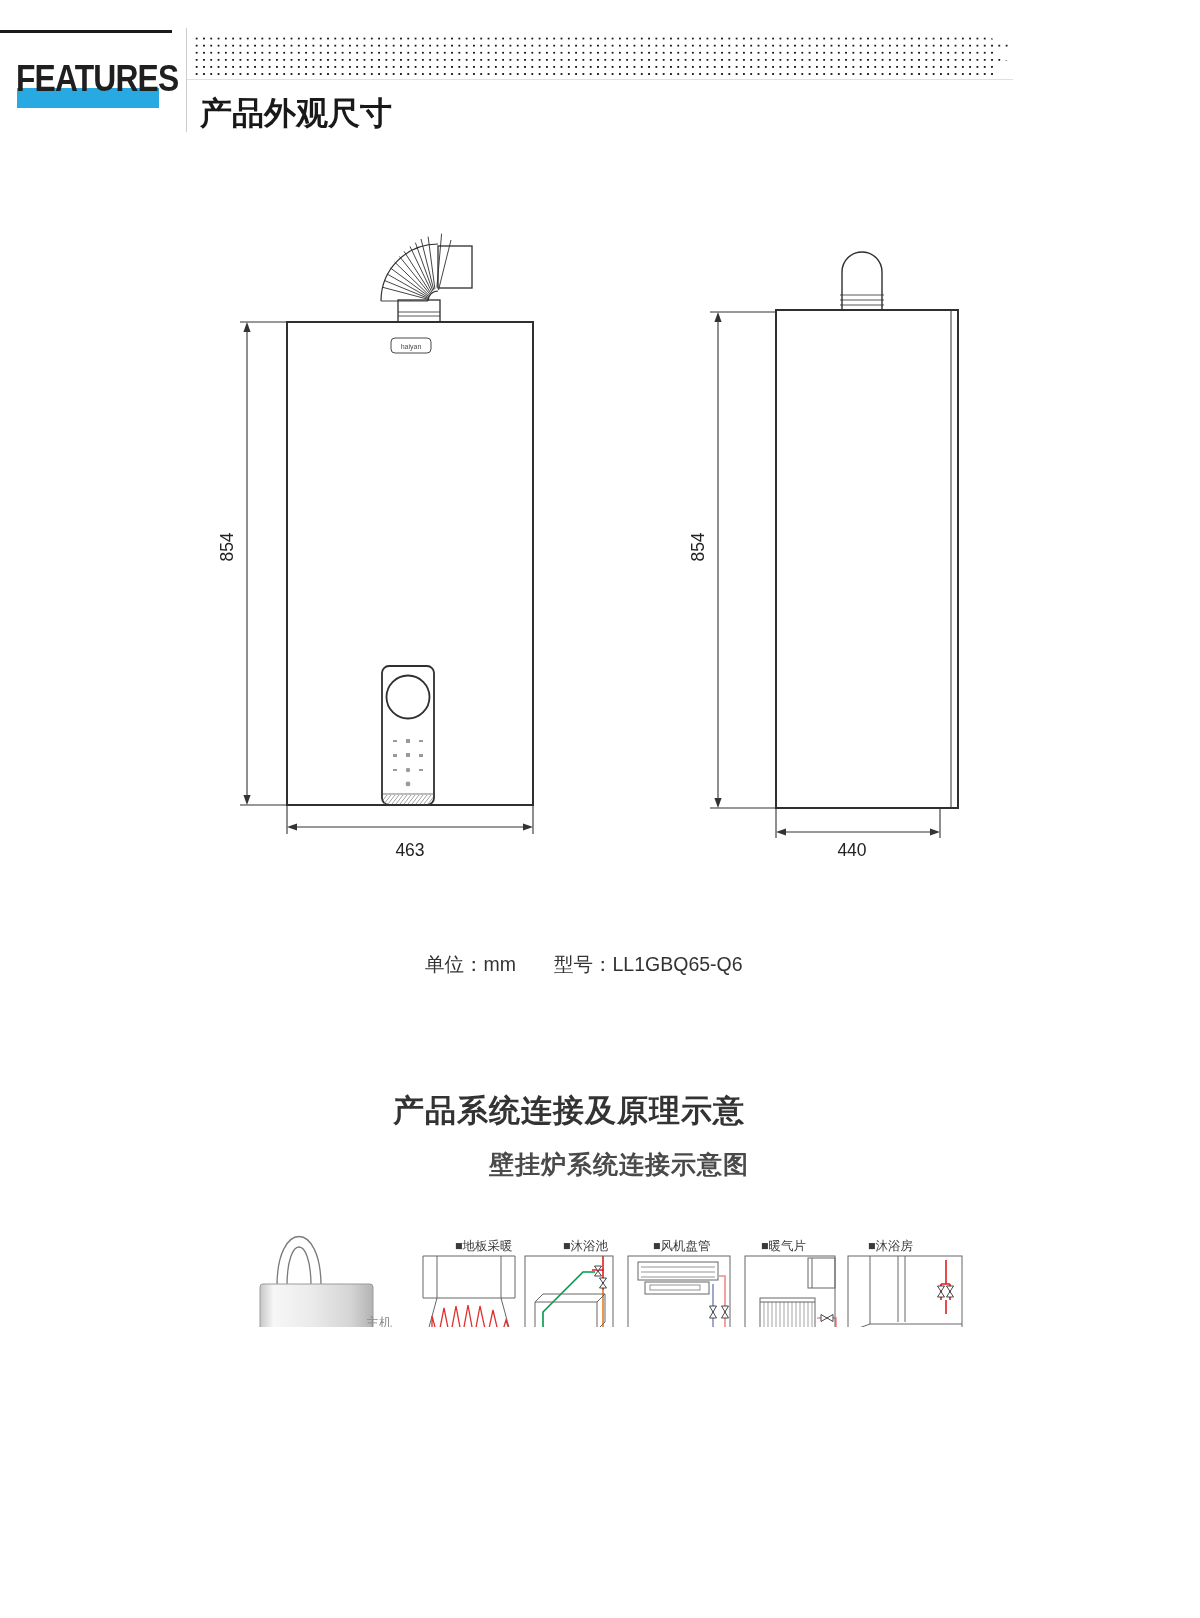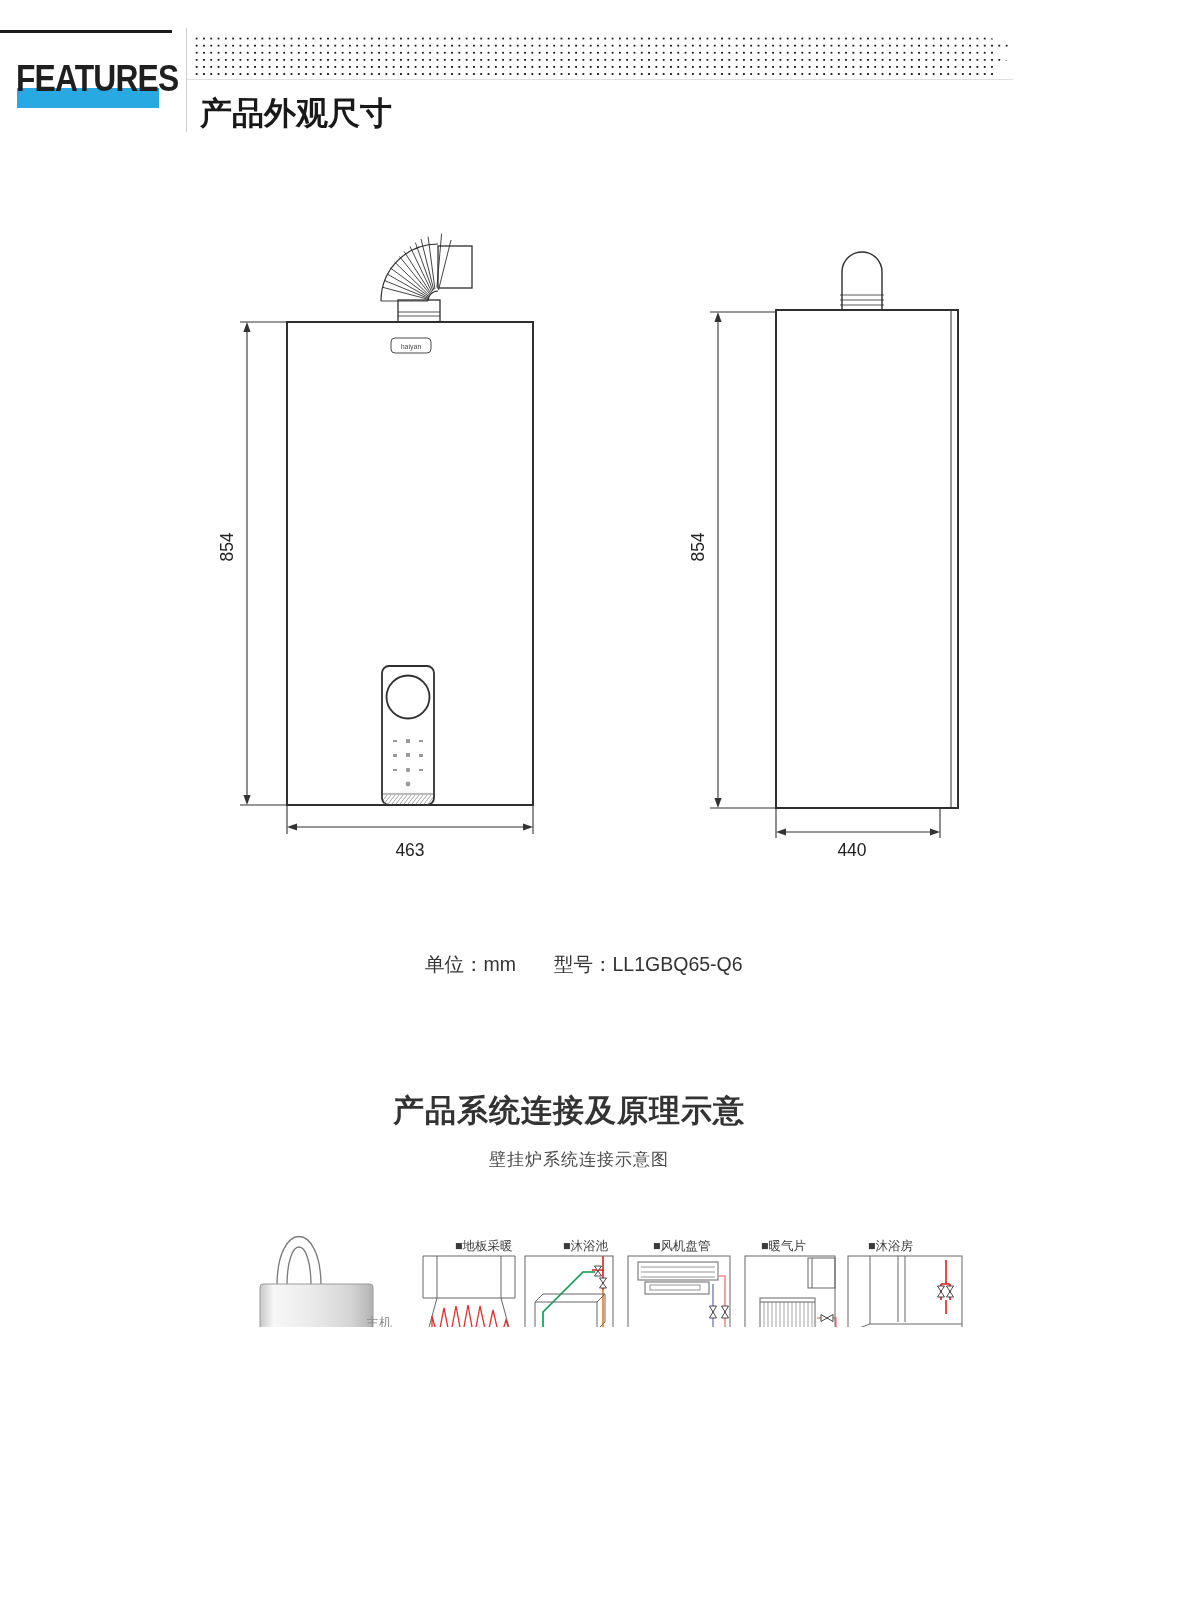--- a/index.html
+++ b/index.html
@@ -15,21 +15,21 @@
   #features{left:16px;top:58px;font-size:37px;font-weight:900;color:#1f1f1f;
             letter-spacing:-1px;transform:scaleX(.86);transform-origin:left top;z-index:2;}
   #bluebar{left:17px;top:88px;width:142px;height:20px;z-index:1;}
   #vdiv{left:186px;top:28px;width:1px;height:104px;background:#ccc;}
   #hdiv{left:187px;top:79px;width:826px;height:1px;background:#e0e0e0;}
   #sec1title{left:200px;top:92px;font-size:32px;font-weight:bold;color:#191919;}
   
   #specline{left:425px;top:951px;font-size:19.5px;color:#333;display:flex;gap:38px;text-align:center;}
   
   #sec2title{left:393px;top:1090px;font-size:31px;font-weight:bold;color:#333;letter-spacing:1px;}
-  #sec2sub{left:489px;top:1148px;font-size:17px;color:#4a4a4a;letter-spacing:1px;}
+  #sec2sub{left:489px;top:1148px;font-size:25px;color:#4a4a4a;letter-spacing:1px;font-weight:bold;}
   svg text{font-family:"Liberation Sans","DejaVu Sans",sans-serif;}
 </style>
 </head>
 <body>
 
 <div id="page">
 
   <div class="abs" id="topline"></div>
   <div class="abs" id="dots"></div>
   <div class="abs" id="bluebar" style="background:#29a9e1;"></div>

